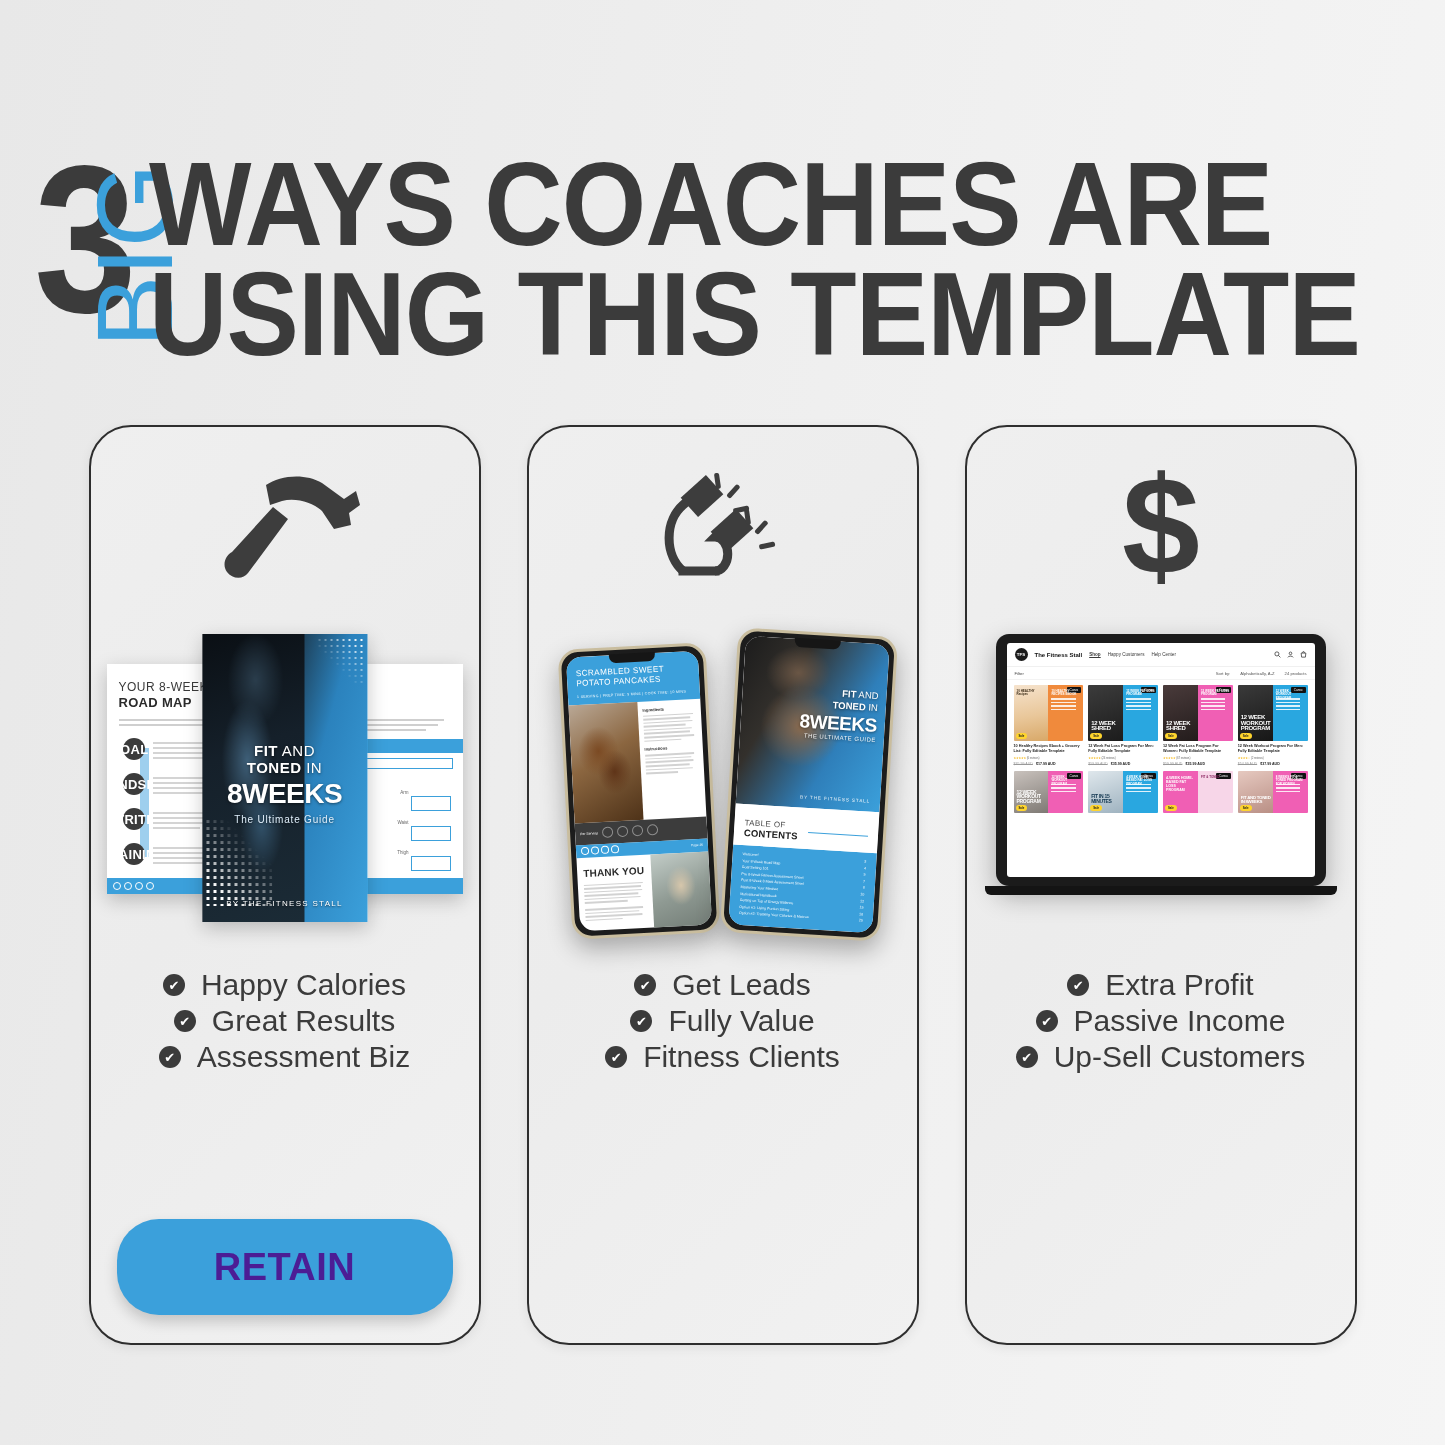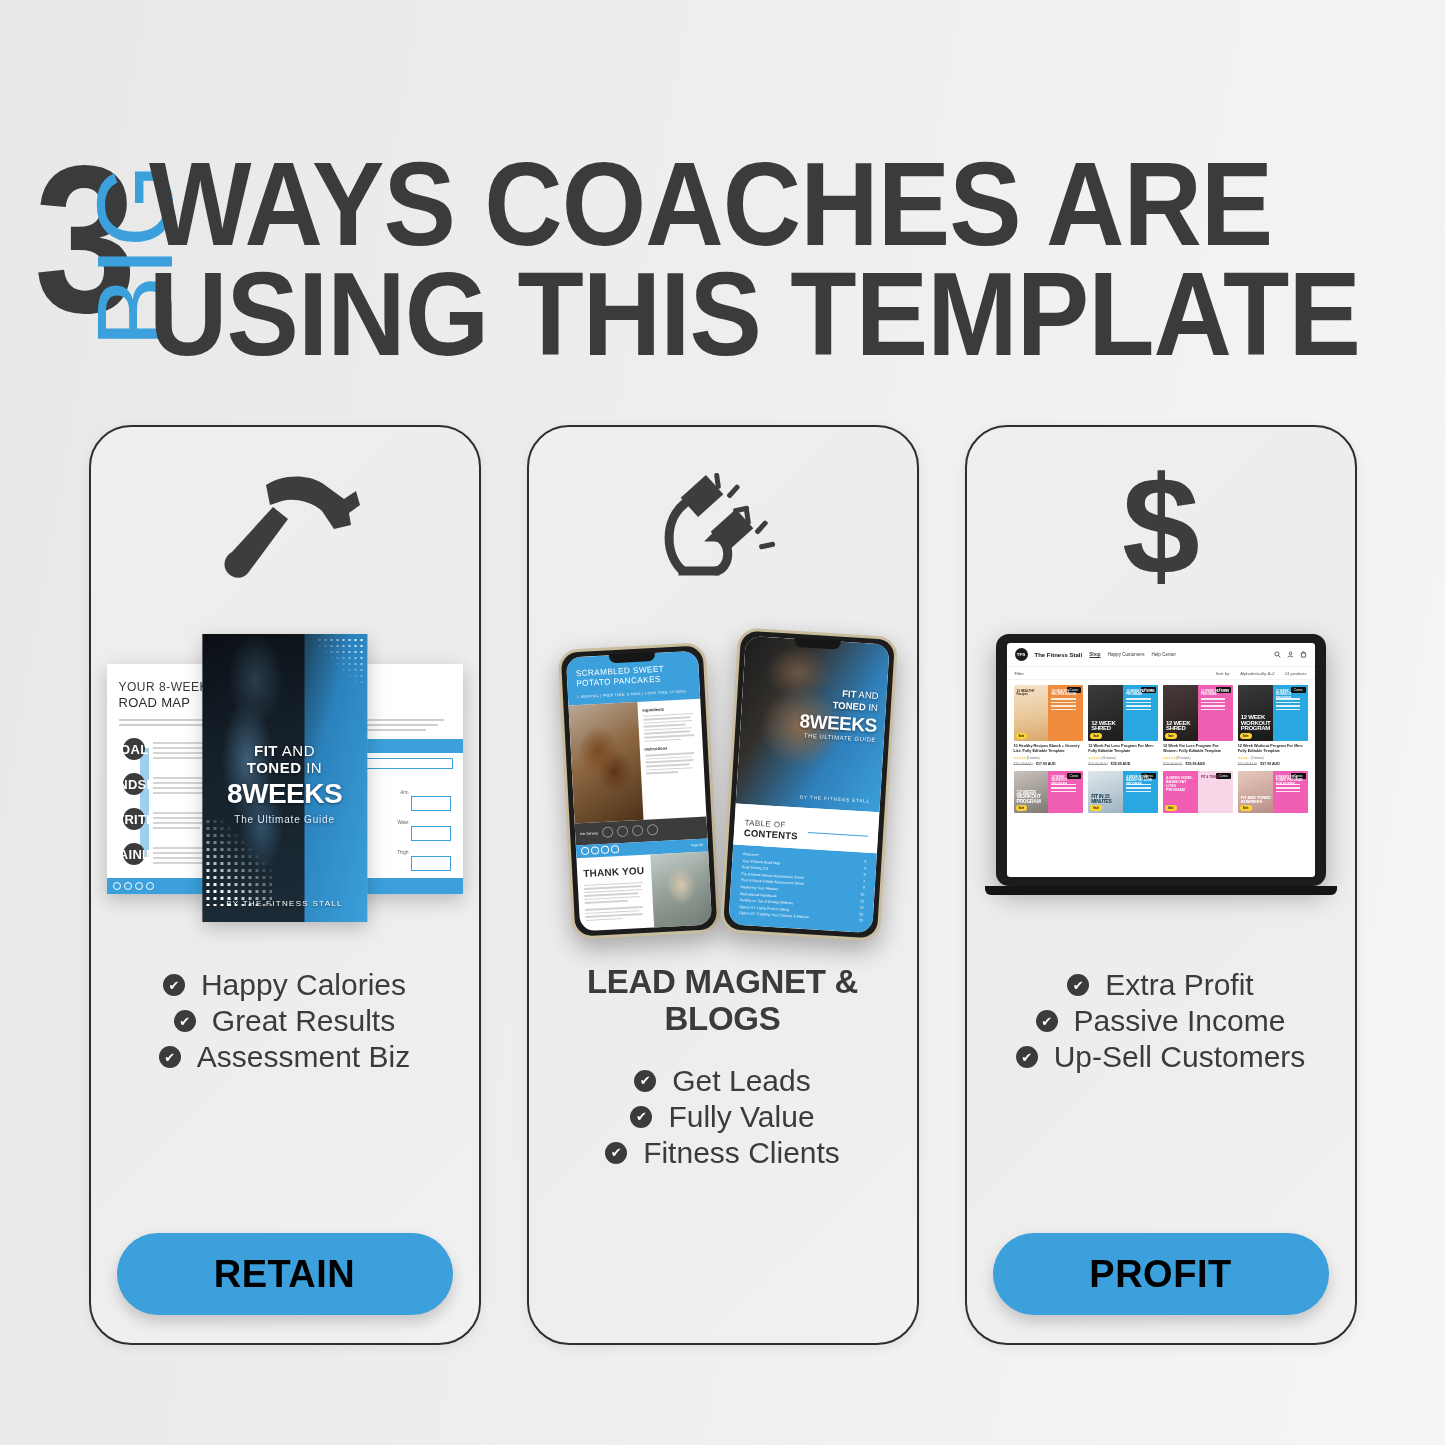--- a/index.html
+++ b/index.html
@@ -163,21 +163,21 @@
   }
   .dots-bl {
     position: absolute; left: 2px; bottom: 16px;
     width: 68px; height: 88px; z-index: 4;
     background-image: radial-gradient(#fff 1.5px, transparent 1.7px);
     background-size: 7px 7px;
     -webkit-mask-image: linear-gradient(45deg, #000 18%, transparent 70%);
     mask-image: linear-gradient(45deg, #000 18%, transparent 70%);
   }
   .doc-h1 { font-size: 12px; color:#3a3a3a; font-weight:300; letter-spacing:0.5px; }
-  .doc-h2 { font-size: 13px; color:#2b2b2b; font-weight:400; letter-spacing:0.3px; margin-top:1px;}
+  .doc-h2 { font-size: 13px; color:#2b2b2b; font-weight:700; letter-spacing:0.3px; margin-top:1px;}
   .doc-pad { padding: 16px 12px 0 12px; }
   .doc-lines { margin-top: 9px; }
   .doc-line { height: 2px; background:#cfcfcf; margin-bottom:3px; }
   .rm-steps { margin-top: 12px; position: relative; padding-left: 4px;}
   .rm-spine { position:absolute; left: 21px; top: 10px; bottom: 10px; width: 9px; background:#9ecfee; }
   .rm-step { display:flex; align-items:flex-start; margin-bottom: 11px; position:relative; z-index:2;}
   .rm-circ {
     width: 34px; height:34px; border-radius:50%;
     background:#3ba0db; color:#fff; font-size:4.5px;
     display:flex; align-items:center; justify-content:center;
@@ -348,24 +348,24 @@
   }
   .chk {
     width: 22px; height: 22px; border-radius:50%;
     background:#3b3b3b; color:#fff;
     display:flex; align-items:center; justify-content:center;
     font-size: 13px; flex: 0 0 auto;
   }
   .cta {
     position: absolute;
     left: 26px; right: 26px; bottom: 28px;
-    height: 82px;
+    height: 96px;
     background: #3ba0db;
     border-radius: 42px;
-    color: #000000;
+    color: #4c1d95;
     font-size: 38px;
     font-weight: bold;
     letter-spacing: 0.5px;
     display: flex; align-items: center; justify-content: center;
     box-shadow: 0 7px 14px rgba(0,0,0,0.18);
     cursor: pointer;
   }
 </style>
 </head>
 <body>
@@ -658,21 +658,20 @@
               </div>
             <div class="toc-row">
                 <span>Option #2: Tracking Your Calories &amp; Macros</span>
                 <span>20</span>
               </div>
           </div>
         </div>
       </div>
     </div>
 
-    <div class="card-title">LEAD MAGNET &amp; BLOGS</div>
 
     <div class="bullets">
       <div class="bullet">
         <span class="chk">✔</span>
         <span>Get Leads</span>
       </div>
       <div class="bullet">
         <span class="chk">✔</span>
         <span>Fully Value</span>
       </div>
@@ -895,16 +894,15 @@
       <div class="bullet">
         <span class="chk">✔</span>
         <span>Passive Income</span>
       </div>
       <div class="bullet">
         <span class="chk">✔</span>
         <span>Up-Sell Customers</span>
       </div>
     </div>
 
-    <div class="cta">PROFIT</div>
   </div>
 
 </div>
 
 </body></html>

